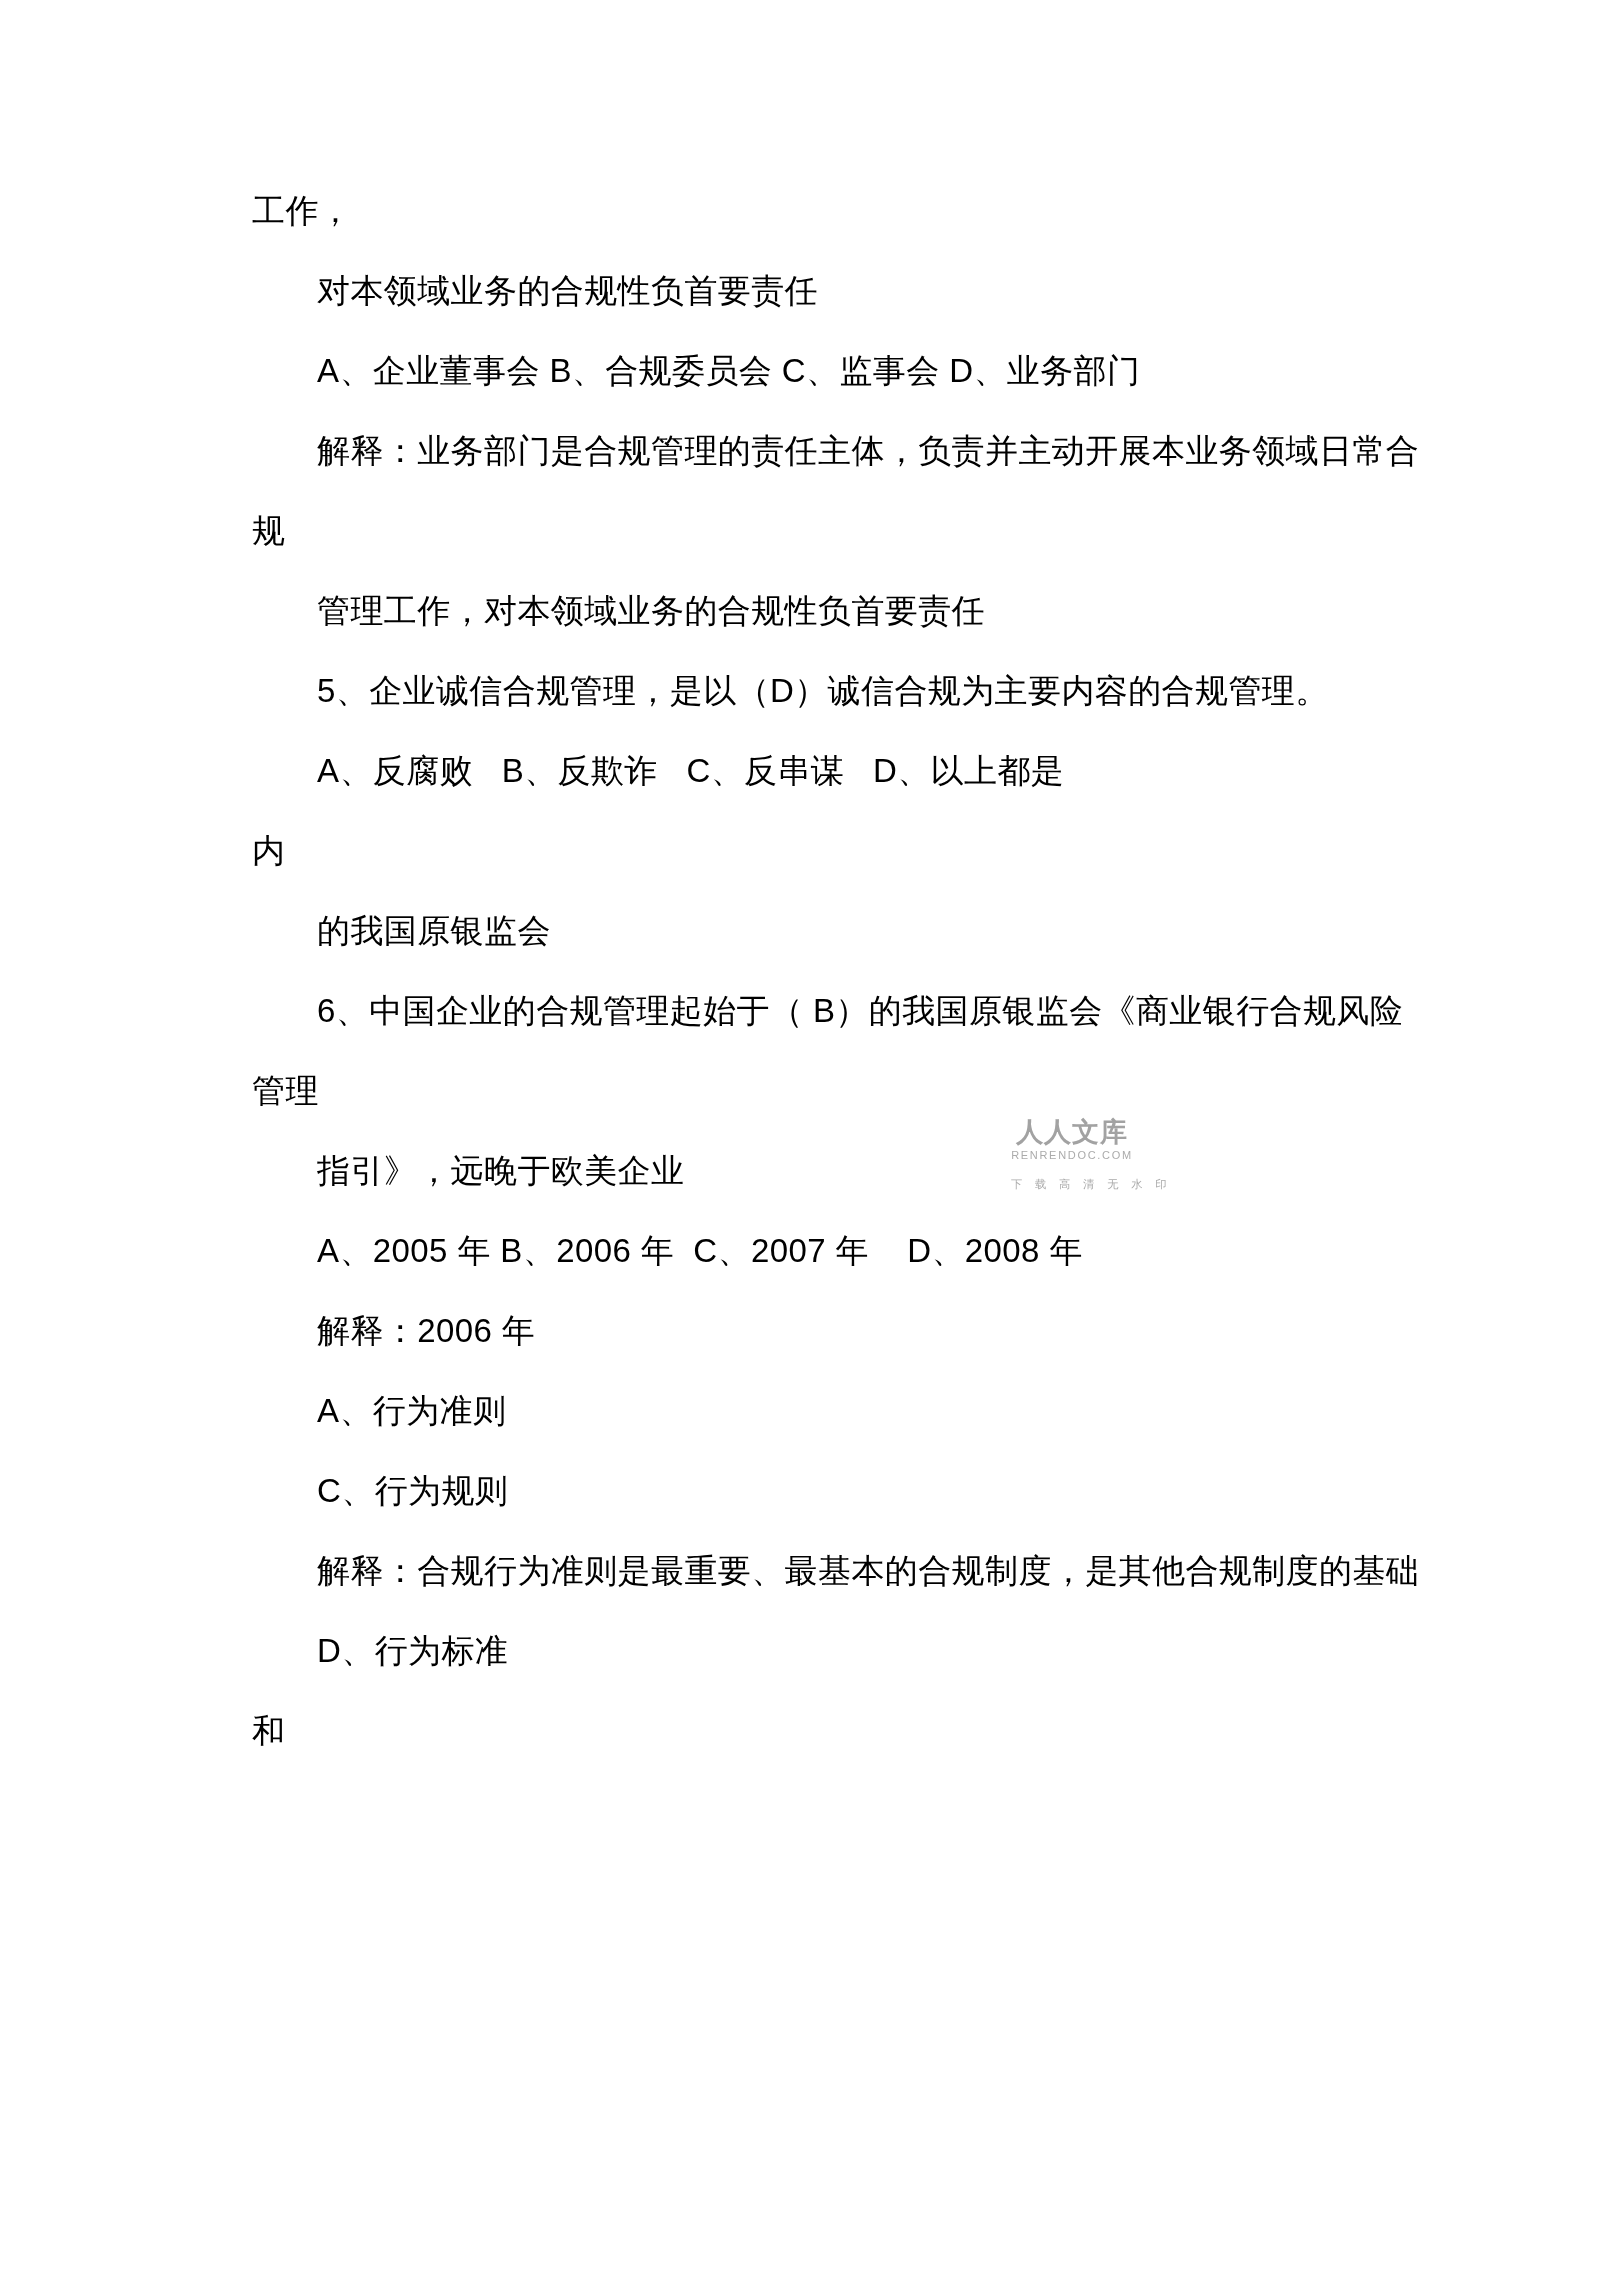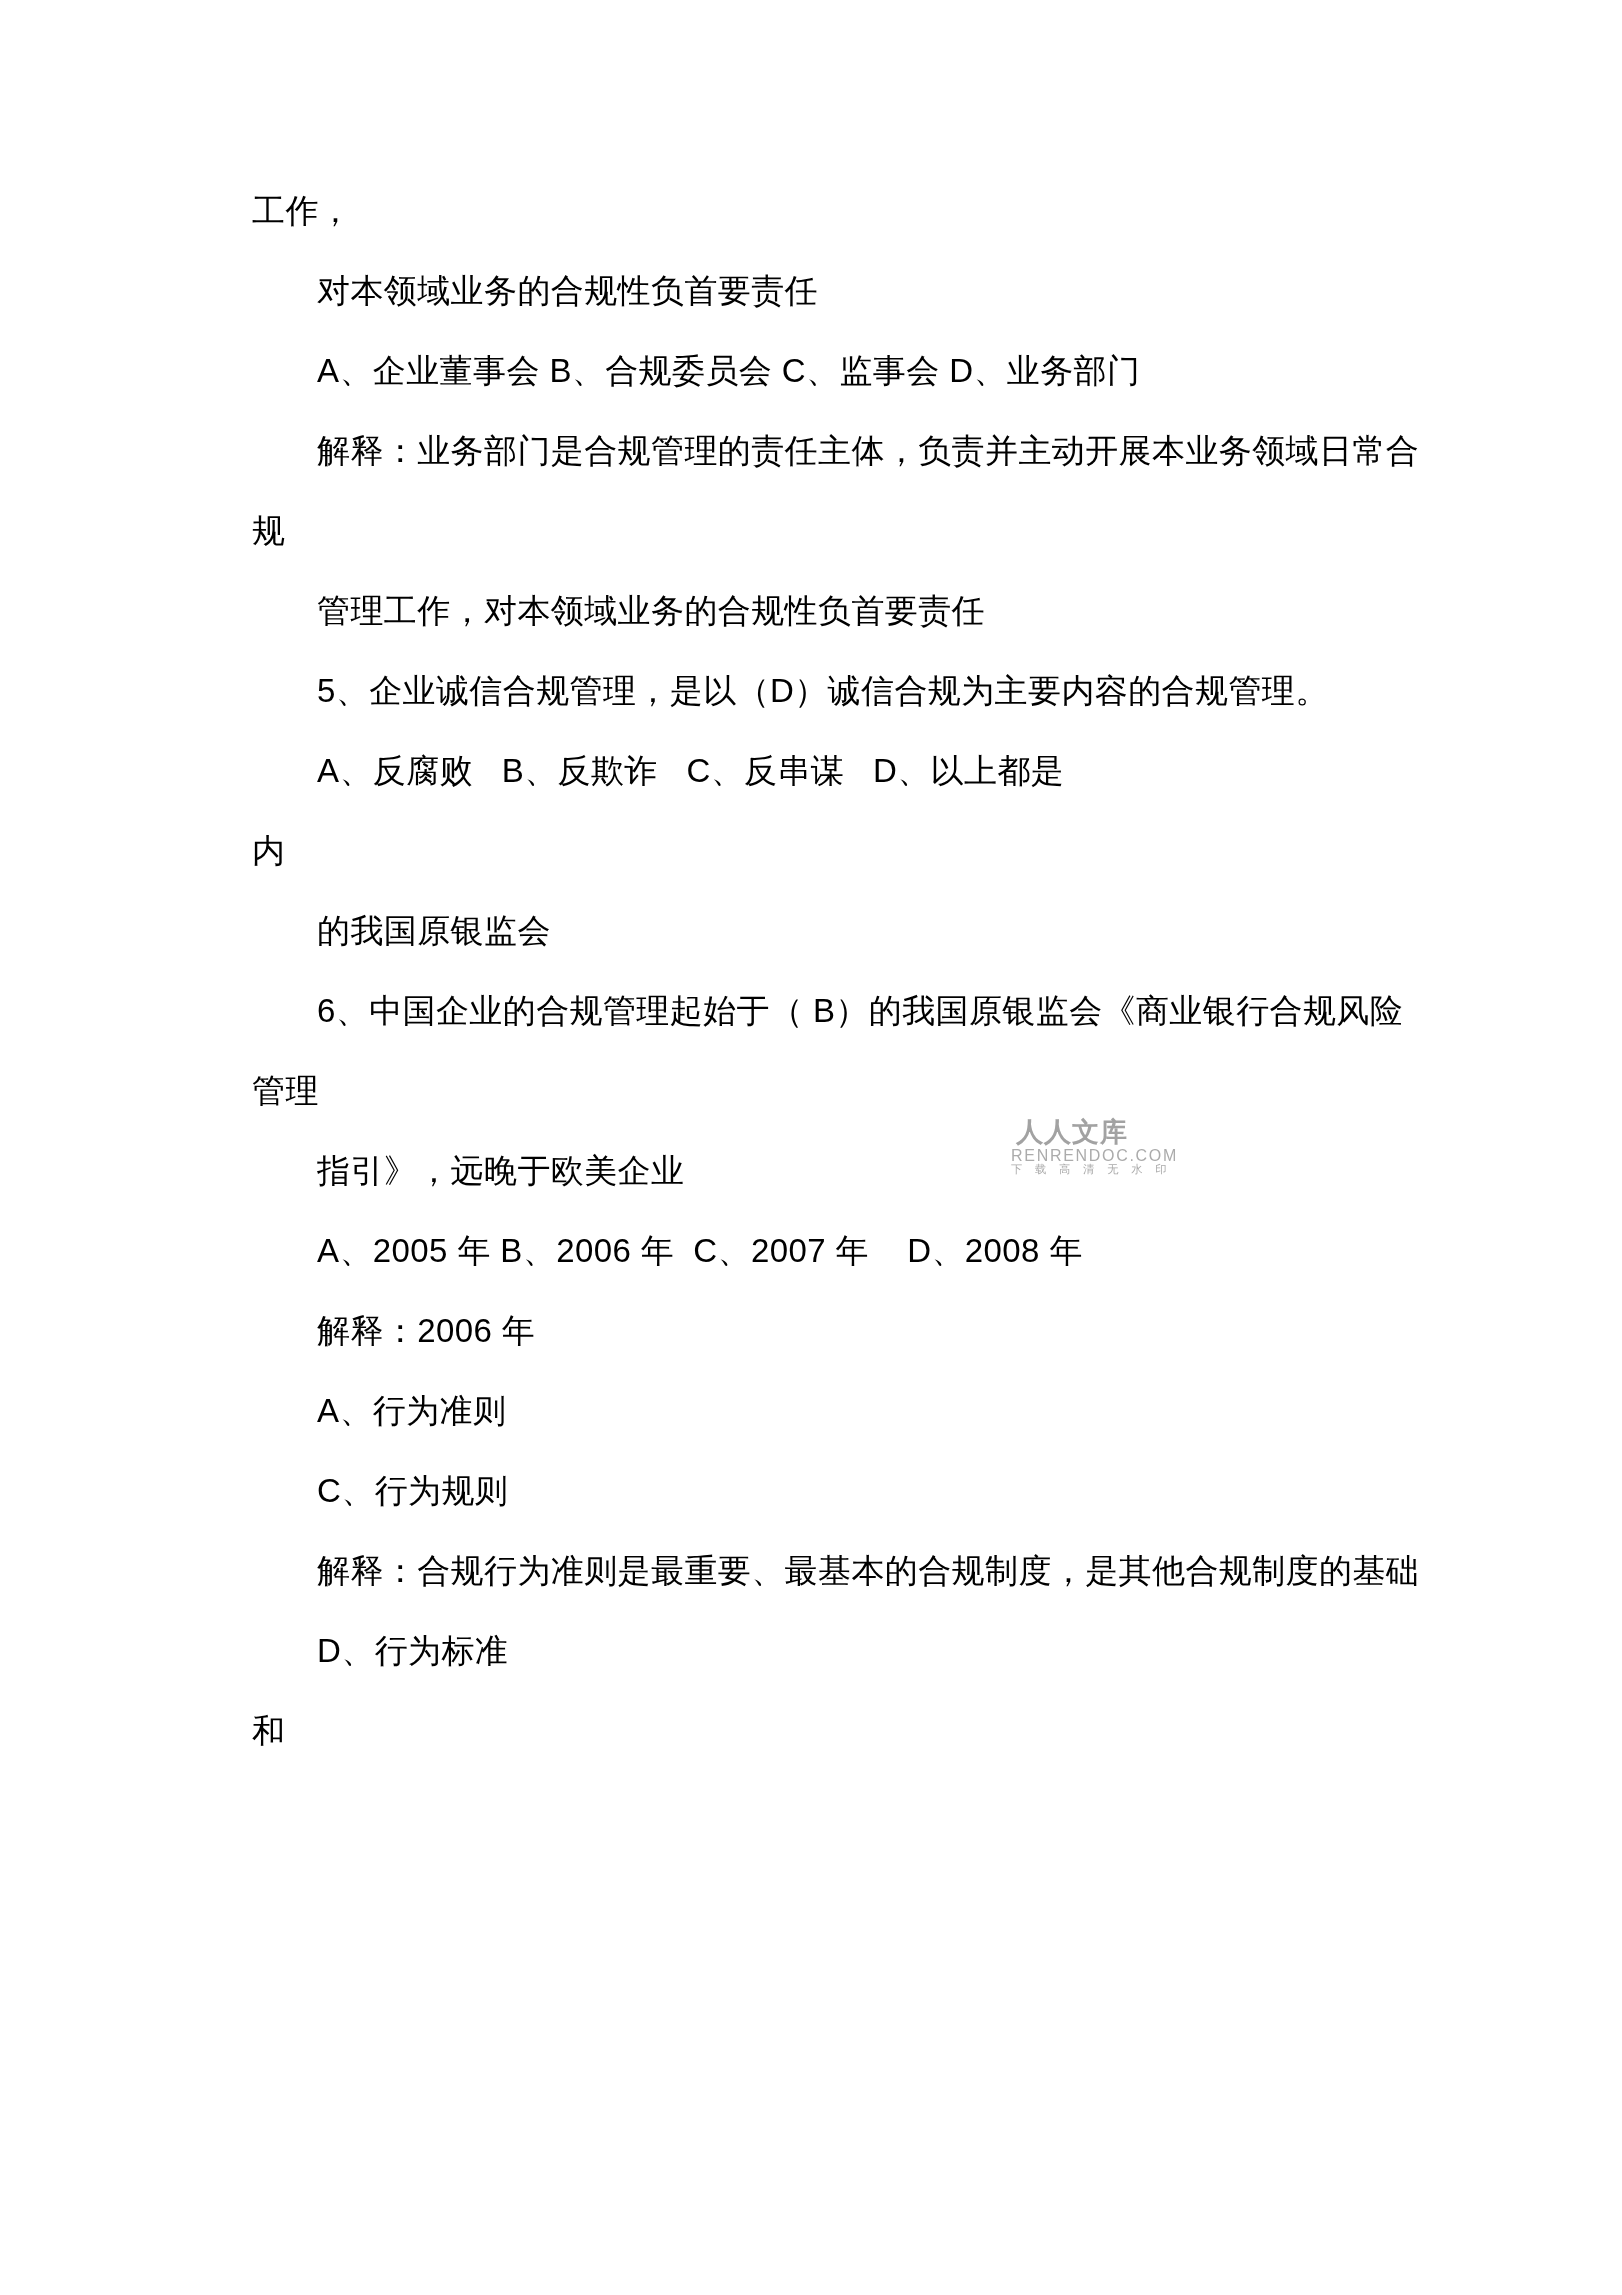--- a/index.html
+++ b/index.html
@@ -46,28 +46,28 @@
   .watermark .wm-title {
     font-size: 27px;
     line-height: 27px;
     font-weight: 600;
     color: #a2a2a2;
     letter-spacing: 0.9px;
     white-space: nowrap;
   }
   .watermark .wm-domain {
     margin-top: 4.4px;
-    font-size: 16px;
+    font-size: 11px;
     line-height: 11.3px;
     color: #ababab;
     letter-spacing: 1.7px;
     white-space: nowrap;
   }
   .watermark .wm-tagline {
-    margin-top: 2px;
+    margin-top: 17px;
     font-size: 11.3px;
     line-height: 11.3px;
     color: #ababab;
     letter-spacing: 4.8px;
     white-space: nowrap;
   }
 </style>
 </head>
 <body>
 

